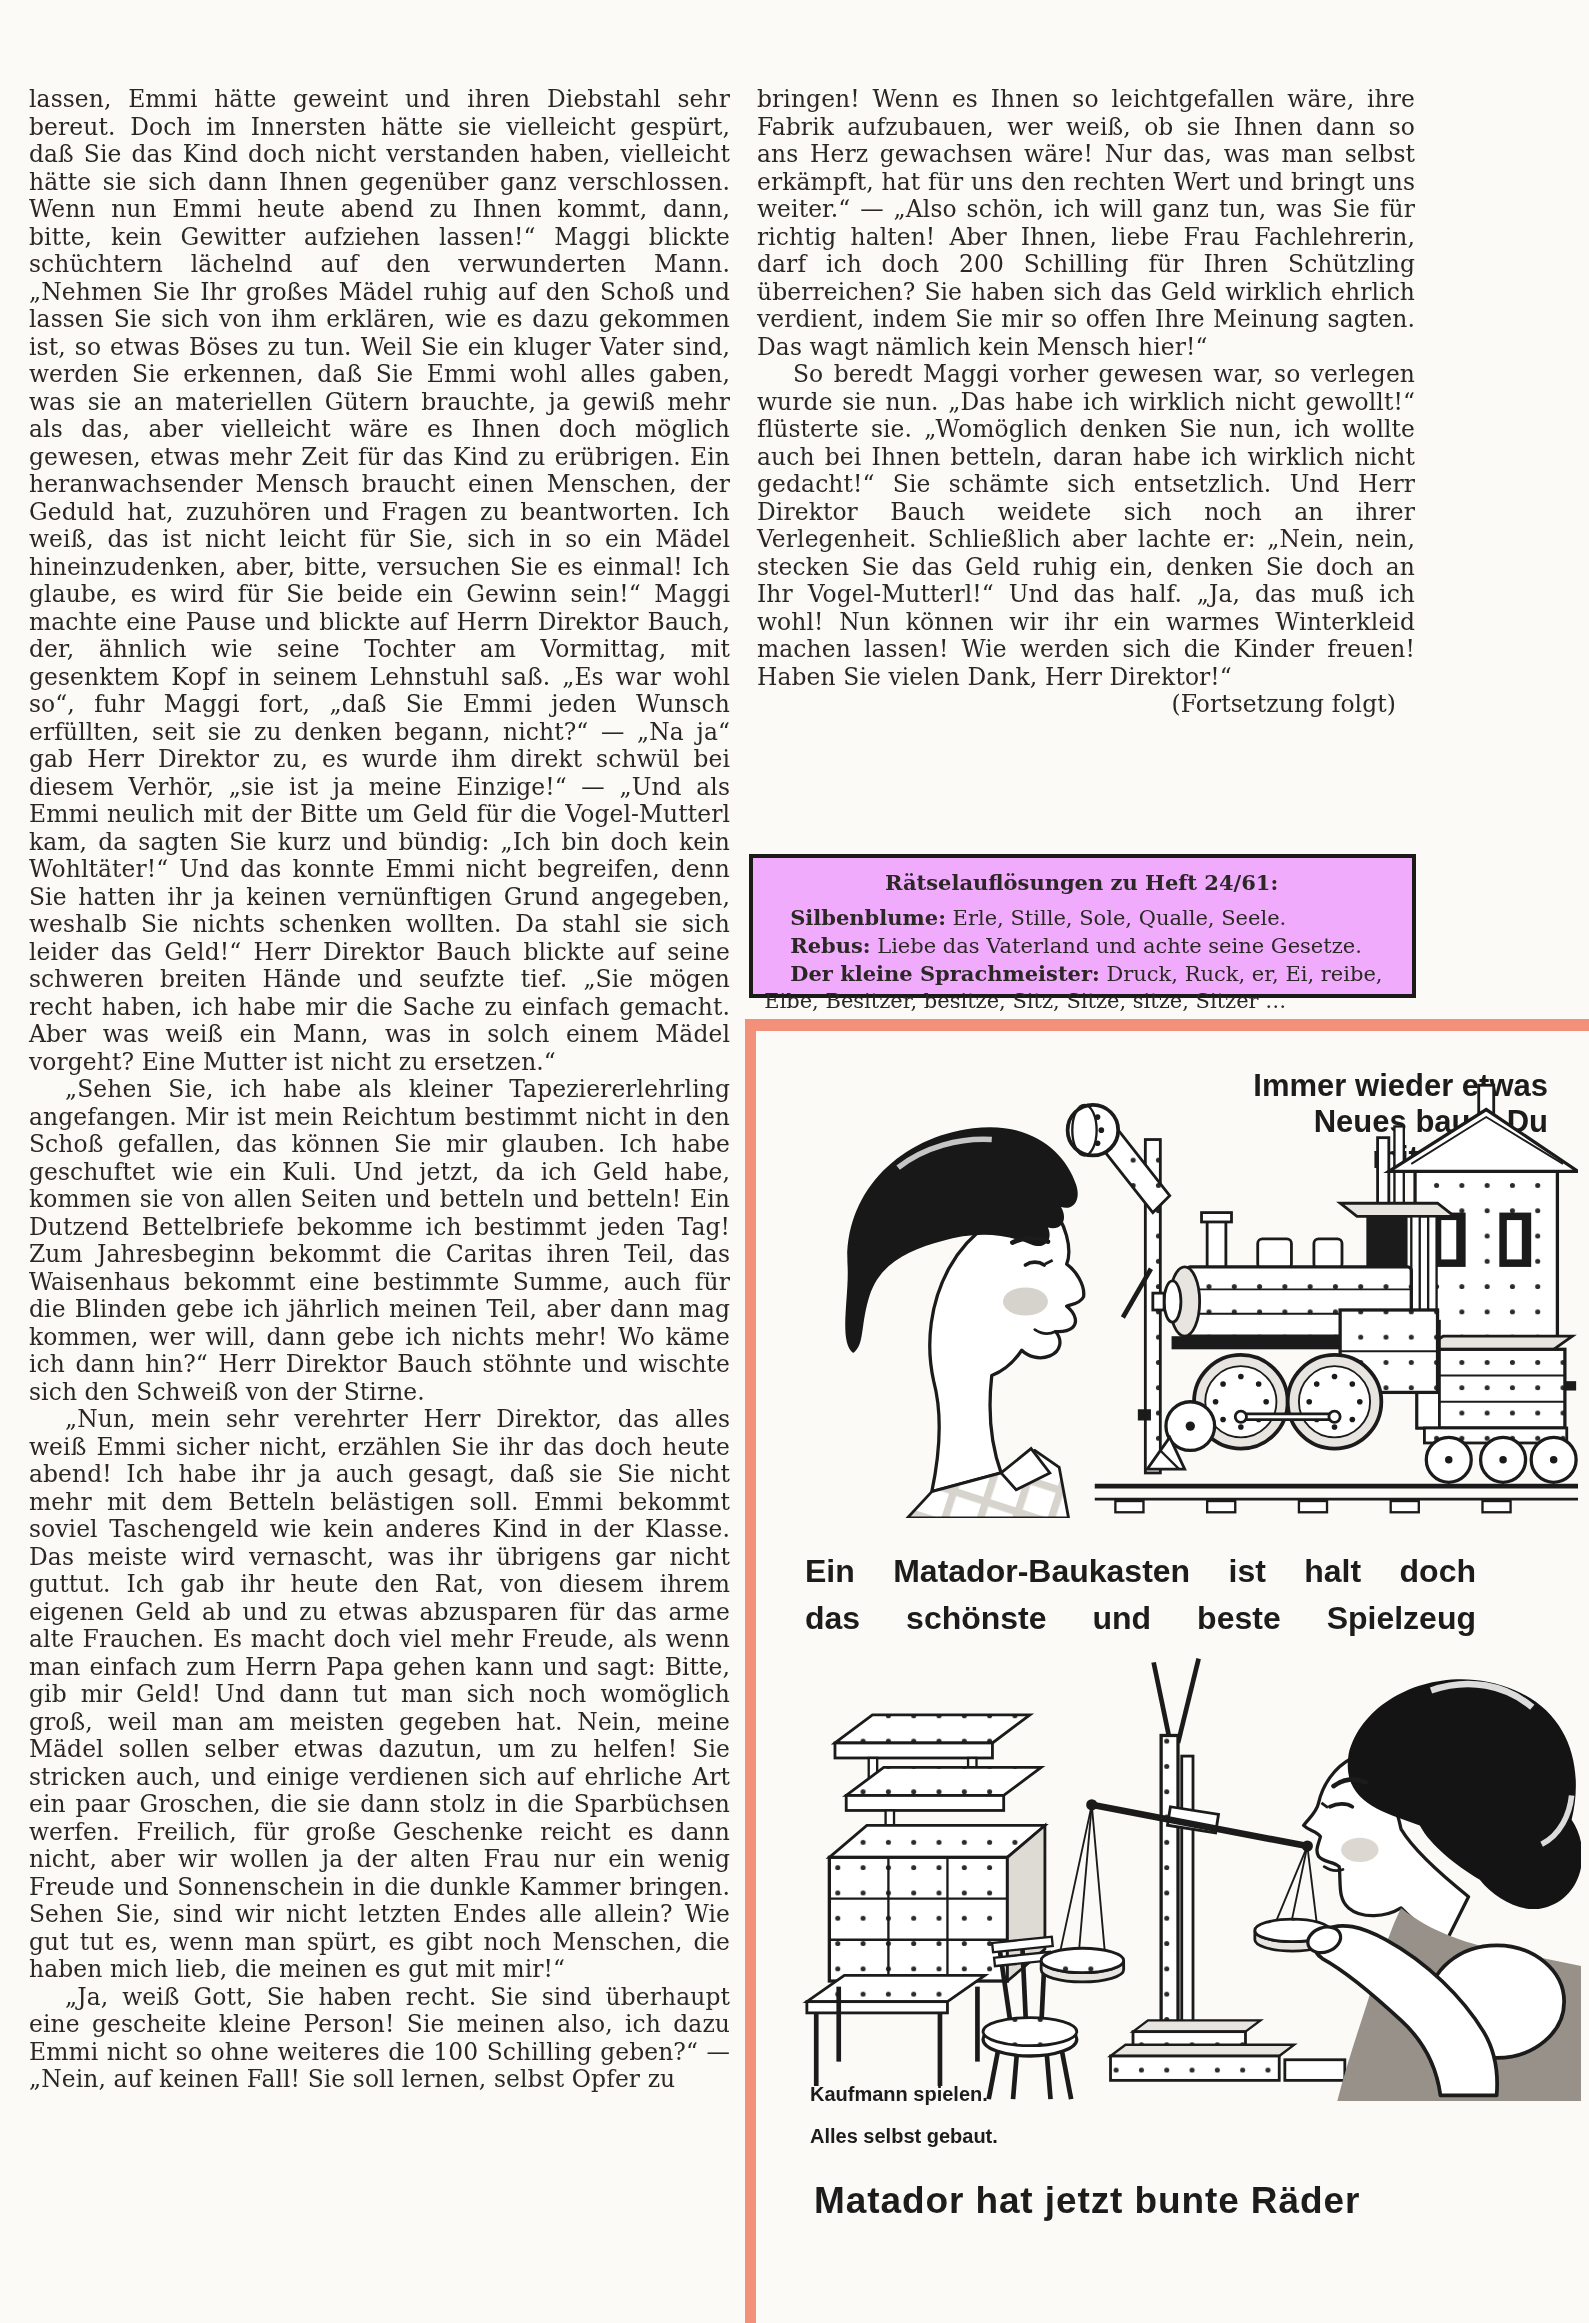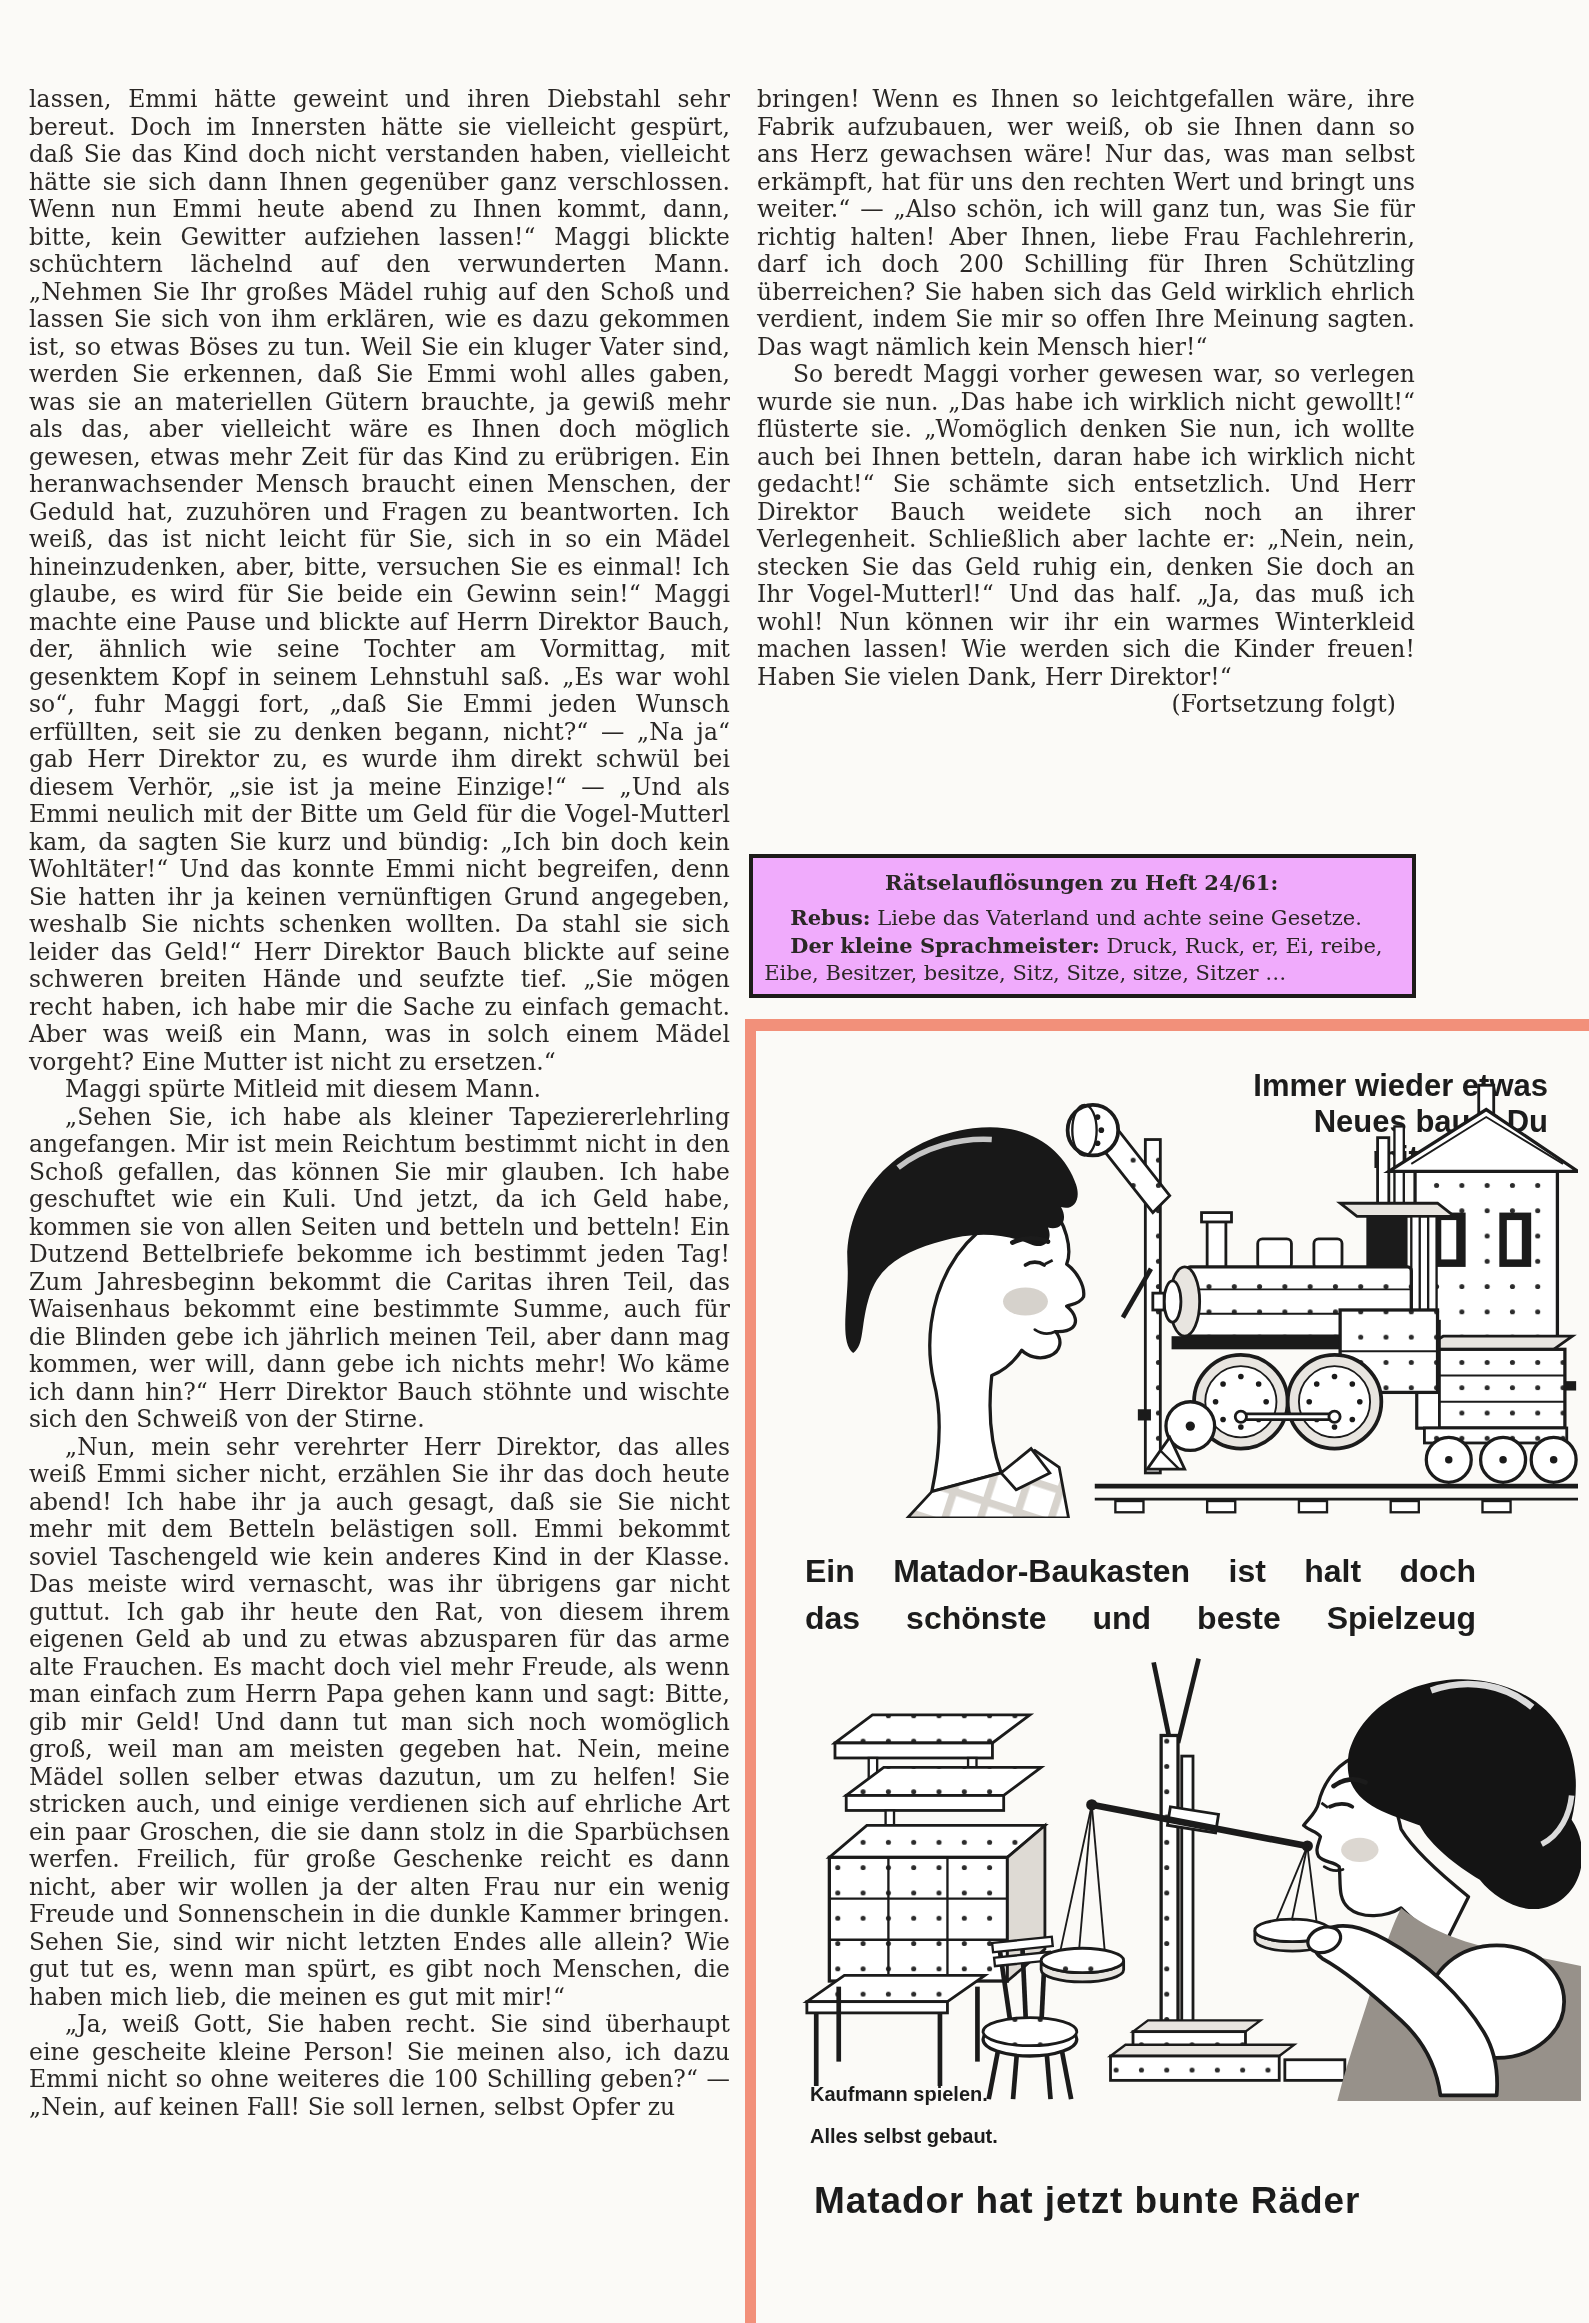--- a/index.html
+++ b/index.html
@@ -48,34 +48,34 @@
              font-size:37px;letter-spacing:0.9px;}
   svg{display:block;}
 </style>
 </head>
 <body>
 
 <div class="page">
 
   <div class="col col-left">
     <p>lassen, Emmi hätte geweint und ihren Diebstahl sehr bereut. Doch im Innersten hätte sie vielleicht gespürt, daß Sie das Kind doch nicht verstanden haben, vielleicht hätte sie sich dann Ihnen gegenüber ganz verschlossen. Wenn nun Emmi heute abend zu Ihnen kommt, dann, bitte, kein Gewitter aufziehen lassen!“ Maggi blickte schüchtern lächelnd auf den verwunderten Mann. „Nehmen Sie Ihr großes Mädel ruhig auf den Schoß und lassen Sie sich von ihm erklären, wie es dazu gekommen ist, so etwas Böses zu tun. Weil Sie ein kluger Vater sind, werden Sie erkennen, daß Sie Emmi wohl alles gaben, was sie an materiellen Gütern brauchte, ja gewiß mehr als das, aber vielleicht wäre es Ihnen doch möglich gewesen, etwas mehr Zeit für das Kind zu erübrigen. Ein heranwachsender Mensch braucht einen Menschen, der Geduld hat, zuzuhören und Fragen zu beantworten. Ich weiß, das ist nicht leicht für Sie, sich in so ein Mädel hineinzudenken, aber, bitte, versuchen Sie es einmal! Ich glaube, es wird für Sie beide ein Gewinn sein!“ Maggi machte eine Pause und blickte auf Herrn Direktor Bauch, der, ähnlich wie seine Tochter am Vormittag, mit gesenktem Kopf in seinem Lehnstuhl saß. „Es war wohl so“, fuhr Maggi fort, „daß Sie Emmi jeden Wunsch erfüllten, seit sie zu denken begann, nicht?“ — „Na ja“ gab Herr Direktor zu, es wurde ihm direkt schwül bei diesem Verhör, „sie ist ja meine Einzige!“ — „Und als Emmi neulich mit der Bitte um Geld für die Vogel-Mutterl kam, da sagten Sie kurz und bündig: „Ich bin doch kein Wohltäter!“ Und das konnte Emmi nicht begreifen, denn Sie hatten ihr ja keinen vernünftigen Grund angegeben, weshalb Sie nichts schenken wollten. Da stahl sie sich leider das Geld!“ Herr Direktor Bauch blickte auf seine schweren breiten Hände und seufzte tief. „Sie mögen recht haben, ich habe mir die Sache zu einfach gemacht. Aber was weiß ein Mann, was in solch einem Mädel vorgeht? Eine Mutter ist nicht zu ersetzen.“</p>
-    <p class="ind">Maggi spürte Mitleid mit diesem Mann.</p>
     <p class="ind">„Sehen Sie, ich habe als kleiner Tapeziererlehrling angefangen. Mir ist mein Reichtum bestimmt nicht in den Schoß gefallen, das können Sie mir glauben. Ich habe geschuftet wie ein Kuli. Und jetzt, da ich Geld habe, kommen sie von allen Seiten und betteln und betteln! Ein Dutzend Bettelbriefe bekomme ich bestimmt jeden Tag! Zum Jahresbeginn bekommt die Caritas ihren Teil, das Waisenhaus bekommt eine bestimmte Summe, auch für die Blinden gebe ich jährlich meinen Teil, aber dann mag kommen, wer will, dann gebe ich nichts mehr! Wo käme ich dann hin?“ Herr Direktor Bauch stöhnte und wischte sich den Schweiß von der Stirne.</p>
     <p class="ind">„Nun, mein sehr verehrter Herr Direktor, das alles weiß Emmi sicher nicht, erzählen Sie ihr das doch heute abend! Ich habe ihr ja auch gesagt, daß sie Sie nicht mehr mit dem Betteln belästigen soll. Emmi bekommt soviel Taschengeld wie kein anderes Kind in der Klasse. Das meiste wird vernascht, was ihr übrigens gar nicht guttut. Ich gab ihr heute den Rat, von diesem ihrem eigenen Geld ab und zu etwas abzusparen für das arme alte Frauchen. Es macht doch viel mehr Freude, als wenn man einfach zum Herrn Papa gehen kann und sagt: Bitte, gib mir Geld! Und dann tut man sich noch womöglich groß, weil man am meisten gegeben hat. Nein, meine Mädel sollen selber etwas dazutun, um zu helfen! Sie stricken auch, und einige verdienen sich auf ehrliche Art ein paar Groschen, die sie dann stolz in die Sparbüchsen werfen. Freilich, für große Geschenke reicht es dann nicht, aber wir wollen ja der alten Frau nur ein wenig Freude und Sonnenschein in die dunkle Kammer bringen. Sehen Sie, sind wir nicht letzten Endes alle allein? Wie gut tut es, wenn man spürt, es gibt noch Menschen, die haben mich lieb, die meinen es gut mit mir!“</p>
     <p class="ind">„Ja, weiß Gott, Sie haben recht. Sie sind überhaupt eine gescheite kleine Person! Sie meinen also, ich dazu Emmi nicht so ohne weiteres die 100 Schilling geben?“ — „Nein, auf keinen Fall! Sie soll lernen, selbst Opfer zu</p>
   </div>
 
   <div class="col col-right">
     <p>bringen! Wenn es Ihnen so leichtgefallen wäre, ihre Fabrik aufzubauen, wer weiß, ob sie Ihnen dann so ans Herz gewachsen wäre! Nur das, was man selbst erkämpft, hat für uns den rechten Wert und bringt uns weiter.“ — „Also schön, ich will ganz tun, was Sie für richtig halten! Aber Ihnen, liebe Frau Fachlehrerin, darf ich doch 200 Schilling für Ihren Schützling überreichen? Sie haben sich das Geld wirklich ehrlich verdient, indem Sie mir so offen Ihre Meinung sagten. Das wagt nämlich kein Mensch hier!“</p>
     <p class="ind">So beredt Maggi vorher gewesen war, so verlegen wurde sie nun. „Das habe ich wirklich nicht gewollt!“ flüsterte sie. „Womöglich denken Sie nun, ich wollte auch bei Ihnen betteln, daran habe ich wirklich nicht gedacht!“ Sie schämte sich entsetzlich. Und Herr Direktor Bauch weidete sich noch an ihrer Verlegenheit. Schließlich aber lachte er: „Nein, nein, stecken Sie das Geld ruhig ein, denken Sie doch an Ihr Vogel-Mutterl!“ Und das half. „Ja, das muß ich wohl! Nun können wir ihr ein warmes Winterkleid machen lassen! Wie werden sich die Kinder freuen! Haben Sie vielen Dank, Herr Direktor!“</p>
     <p class="fortsetzung">(Fortsetzung folgt)</p>
   </div>
 
   <div class="pz-box">
     <div class="pz-title">Rätselauflösungen zu Heft 24/61:</div>
+    <div class="pz-line"><b>Silbenblume:</b><span> Erle, Stille, Sole, Qualle, Seele.</span></div>
     <div class="pz-line"><b>Rebus:</b><span> Liebe das Vaterland und achte seine Gesetze.</span></div>
     <div class="pz-line"><b>Der kleine Sprachmeister:</b><span> Druck, Ruck, er, Ei, reibe, Eibe, Besitzer, besitze, Sitz, Sitze, sitze, Sitzer …</span></div>
   </div>
 
   <div class="ad">
 
     <div class="ad-slogan">
       <div>Immer wieder etwas</div>
       <div>Neues baust Du</div>
       <div>mit Matador</div>

